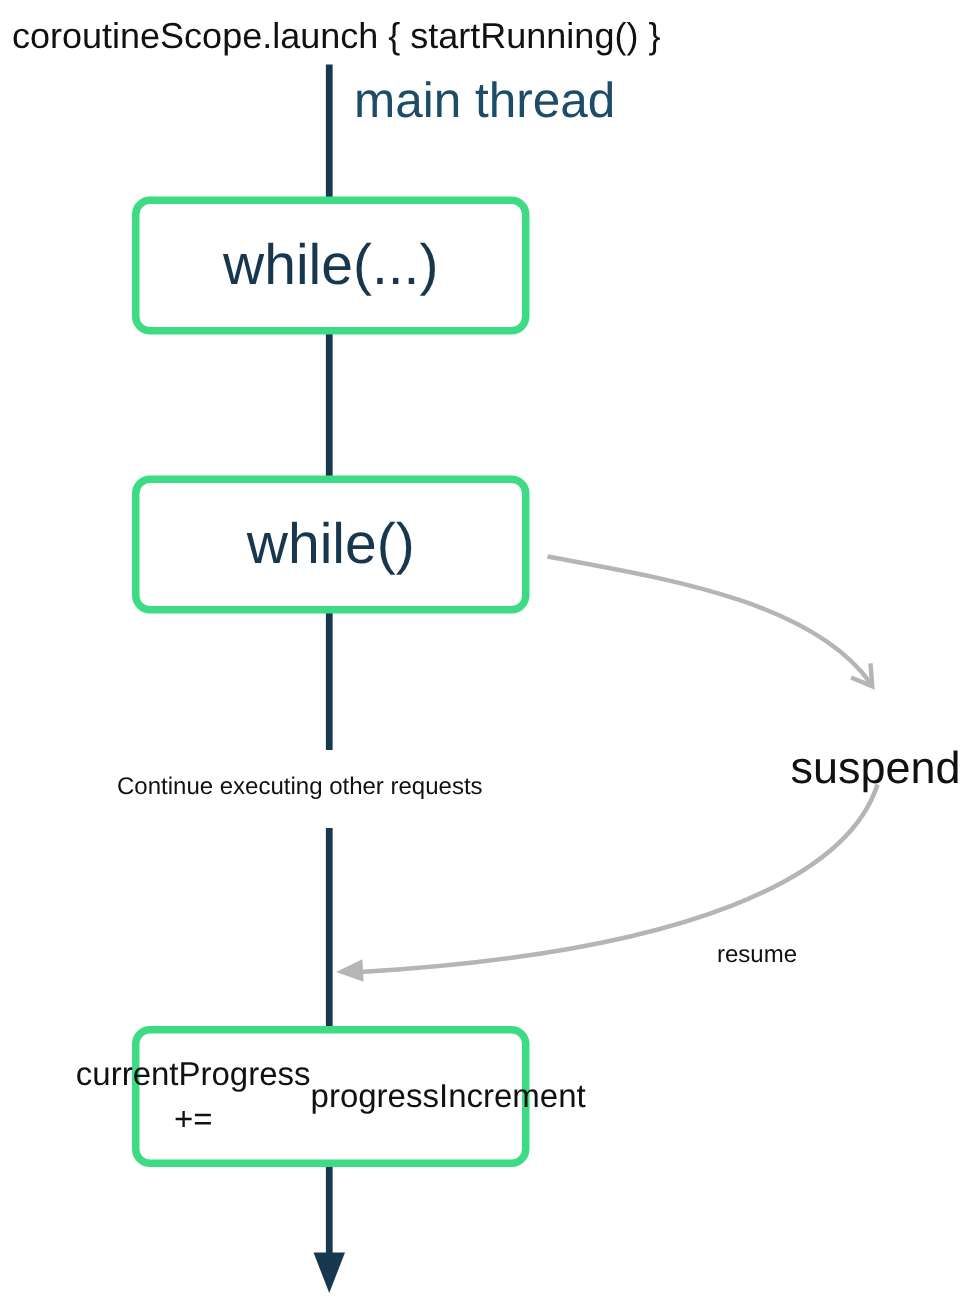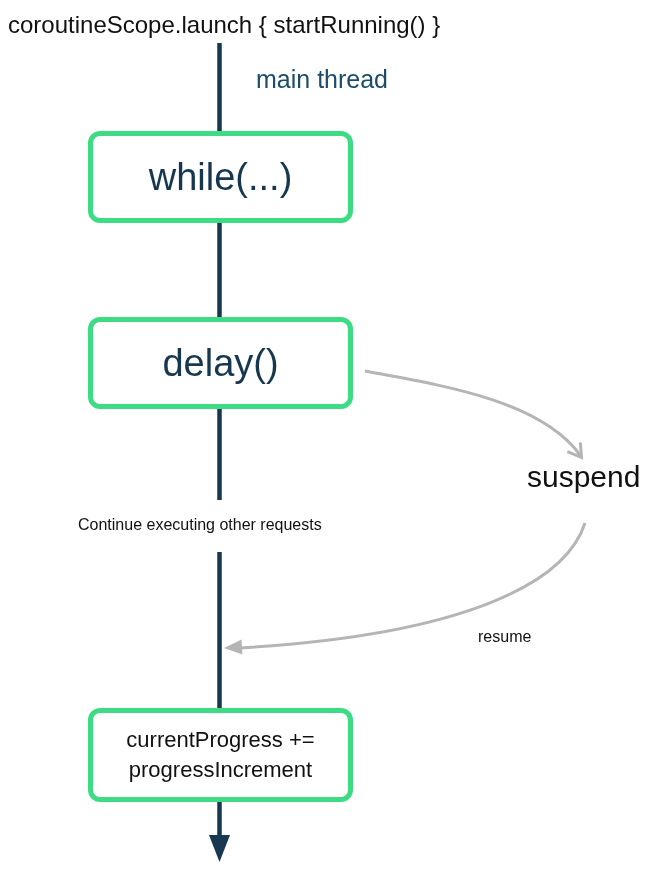--- a/index.html
+++ b/index.html
@@ -23,27 +23,27 @@
   .gray-fill{fill:var(--arrow-gray);}
 
   .node{
     position:absolute;left:88px;width:265px;z-index:2;box-sizing:border-box;
     background:var(--background);border:5px solid var(--node-border-green);
     border-radius:12px;display:flex;align-items:center;justify-content:center;
     color:var(--node-text-navy);font-size:38px;text-align:center;
   }
   .node-while{top:131px;height:92px;}
   .node-delay{top:317px;height:92px;}
-  .node-progress{top:708px;height:94px;flex-direction:column;
+  .node-progress{top:684px;height:94px;flex-direction:row;
     font-size:22px;color:var(--text-black);line-height:30px;}
 
   .label{position:absolute;z-index:3;white-space:nowrap;color:var(--text-black);}
   .title-label{left:8px;top:11px;font-size:24px;}
-  .thread-label{left:236px;top:65px;font-size:25px;color:var(--thread-label-blue);margin-left:20px;}
-  .suspend-label{left:527px;top:460px;font-size:30px;}
+  .thread-label{left:236px;top:48px;font-size:33px;color:var(--thread-label-blue);}
+  .suspend-label{left:527px;top:496px;font-size:30px;}
   .resume-label{left:478px;top:628px;font-size:16px;}
   .continue-label{left:78px;top:516px;font-size:16px;}
 </style>
 </head>
 <body>
 
 <div class="canvas">
 
   <svg class="layer-svg" width="648" height="873" viewBox="0 0 648 873">
 
@@ -63,21 +63,21 @@
 
   <div class="label title-label">coroutineScope.launch { startRunning() }</div>
 
   <div class="label thread-label">main thread</div>
 
   <div class="node node-while">
     <span>while(...)</span>
   </div>
 
   <div class="node node-delay">
-    <span>delay()</span>
+    <span>while()</span>
   </div>
 
   <div class="label suspend-label">suspend</div>
 
   <div class="label continue-label">Continue executing other requests</div>
 
   <div class="label resume-label">resume</div>
 
   <div class="node node-progress">
     <span>currentProgress +=</span>

